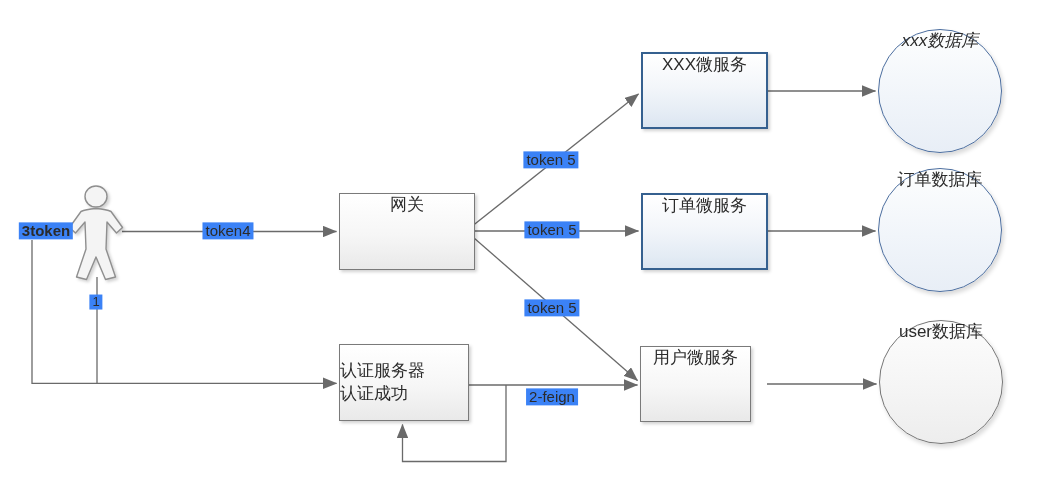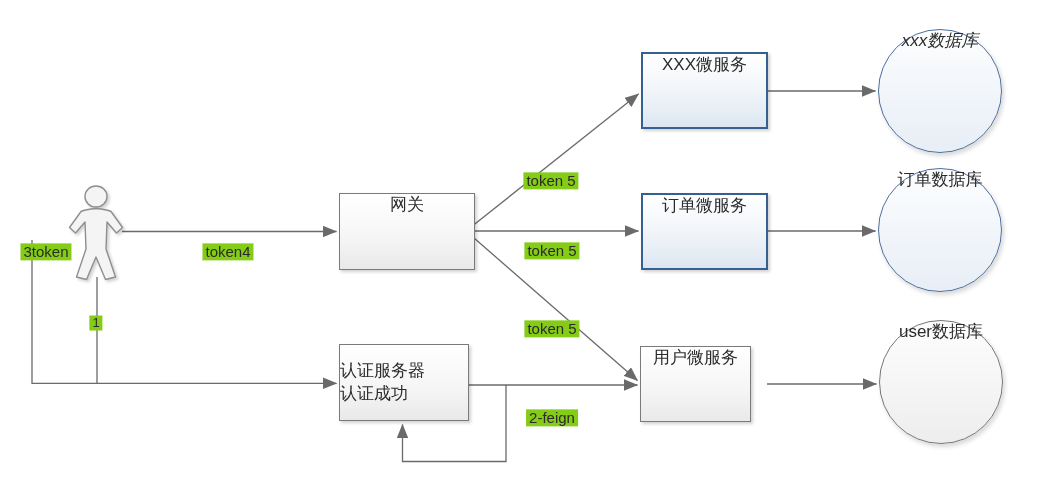--- a/index.html
+++ b/index.html
@@ -42,26 +42,25 @@
   }
   .circle-gray{
     border:1.5px solid #767676;
     background:linear-gradient(180deg,#fdfdfd 0%,#f4f4f4 60%,#ededed 100%);
     box-shadow:2px 3px 4px rgba(0,0,0,0.15);
   }
   .edge-label{
     position:absolute;
     transform:translate(-50%,-50%);
     font-size:15px;
-    background:#84cc16;
+    background:#3b82f6;
     padding:0 3px;
     white-space:nowrap;
     line-height:1.15;
     color:#2b2b2b;
-    margin-top:21px;
   }
   .small-label{font-size:13px;}
 </style>
 </head>
 <body>
 
 <div id="canvas">
 
   <svg id="wires" viewBox="0 0 1059 489" xmlns="http://www.w3.org/2000/svg">
     <defs>
@@ -122,21 +121,21 @@
   </div>
 
   <div class="node circle circle-blue" style="left:878px;top:168px;width:124px;height:124px;">
     <span>订单数据库</span>
   </div>
 
   <div class="node circle circle-gray" style="left:879px;top:320px;width:124px;height:124px;">
     <span>user数据库</span>
   </div>
 
-  <div class="edge-label" style="left:46px;top:231px;">3token</div>
+  <div class="edge-label" style="left:46px;top:231px;font-weight:bold;">3token</div>
 
   <div class="edge-label small-label" style="left:96px;top:302px;">1</div>
 
   <div class="edge-label" style="left:228px;top:231px;">token4</div>
 
   <div class="edge-label" style="left:551px;top:160px;">token 5</div>
 
   <div class="edge-label" style="left:552px;top:230px;">token 5</div>
 
   <div class="edge-label" style="left:552px;top:308px;">token 5</div>

